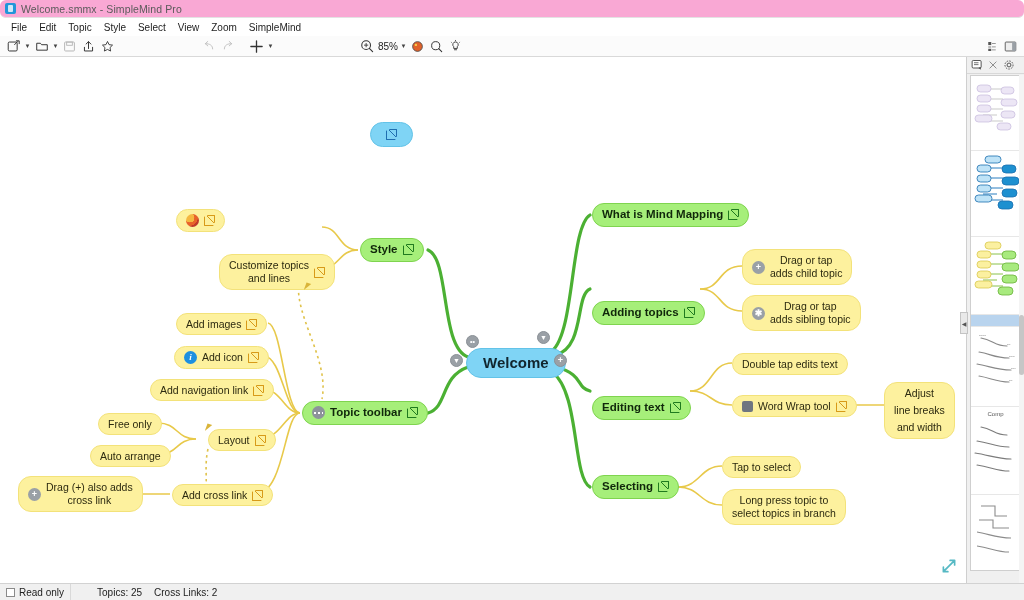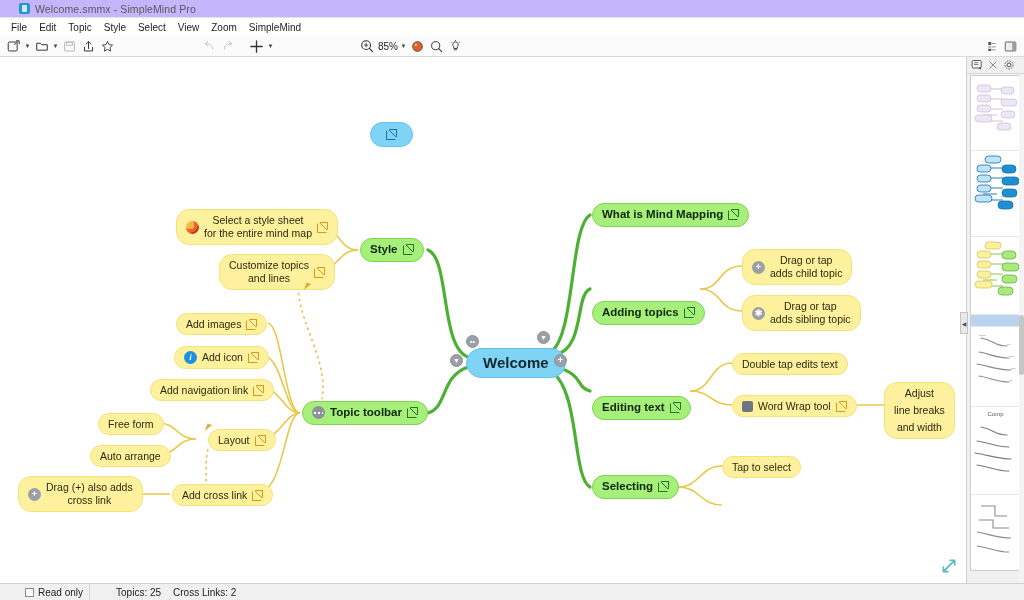--- a/index.html
+++ b/index.html
@@ -8,22 +8,22 @@
     font-family: "Liberation Sans", sans-serif;
     background:#ffffff;
     font-size:12px;
     color:#1a1a1a;
   }
   #app { position:relative; width:1024px; height:600px; }
 
   
   .titlebar {
     position:absolute; top:0; left:0; width:1024px; height:18px;
-    background:#c4b5fd; border-bottom:1px solid #e3e3e3;
-    display:flex; align-items:center; gap:5px; padding-left:19px;
+    background:#f9a8d4; border-bottom:1px solid #e3e3e3;
+    display:flex; align-items:center; gap:5px; padding-left:5px;border-radius:6px;
   }
   .app-logo {
     width:11px; height:11px; border-radius:2px;
     background:#2196d9; position:relative; flex:none;
   }
   .app-logo:after{
     content:""; position:absolute; left:3px; top:2px;
     width:5px; height:7px; border-radius:1px; background:#cfe9f8;
   }
   .title-text { font-size:10.5px; color:#5a5a5a; letter-spacing:.1px; }
@@ -182,21 +182,21 @@
     position:absolute; left:-7px; top:255px; width:8px; height:22px;
     background:#e9e9e9; border:1px solid #c4c4c4;
     display:flex; align-items:center; justify-content:center;
     font-size:6px; color:#555;
   }
 
   
   .statusbar {
     position:absolute; bottom:0; left:0; width:1024px; height:17px;
     background:#f0f0f0; border-top:1px solid #d2d2d2;
-    display:flex; align-items:center; font-size:10px; color:#222;padding-left:19px;
+    display:flex; align-items:center; font-size:10px; color:#222;
   }
   .sb-cell { padding:0 6px; height:17px; display:flex; align-items:center; gap:4px; }
   .sb-div { width:1px; height:17px; background:#d9d9d9; }
   .sb-check {
     width:9px; height:9px; border:1px solid #8a8a8a; background:#fff; flex:none;
   }
 </style>
 </head>
 <body>
 
@@ -439,31 +439,31 @@
       <span class="lbl">and width</span>
     </div>
 
     <div class="node green" style="left:592px; top:418px;">
       <span class="lbl">Selecting</span>
       <span class="ext green-i"></span>
     </div>
     <div class="node yellow" style="left:722px; top:399px;">
       <span class="lbl">Tap to select</span>
     </div>
+    <div class="node yellow multi" style="left:722px; top:432px; flex-direction:column; align-items:center; gap:0;">
+      <span class="lbl">Long press topic to</span>
+      <span class="lbl">select topics in branch</span>
+    </div>
 
     <div class="node green" style="left:360px; top:181px;">
       <span class="lbl">Style</span>
       <span class="ext green-i"></span>
     </div>
     <div class="node yellow multi" style="left:176px; top:152px;">
       <span class="mini-ico palette"></span>
-      <span class="txt-center">
-        <span class="lbl">Select a style sheet</span>
-        <span class="lbl">for the entire mind map</span>
-      </span>
       <span class="ext amber-i"></span>
     </div>
     <div class="node yellow multi" style="left:219px; top:197px;">
       <span class="txt-center">
         <span class="lbl">Customize topics</span>
         <span class="lbl">and lines</span>
       </span>
       <span class="ext amber-i"></span>
     </div>
 
@@ -484,21 +484,21 @@
     </div>
     <div class="node yellow" style="left:150px; top:322px;">
       <span class="lbl">Add navigation link</span>
       <span class="ext amber-i"></span>
     </div>
     <div class="node yellow" style="left:208px; top:372px;">
       <span class="lbl">Layout</span>
       <span class="ext amber-i"></span>
     </div>
     <div class="node yellow" style="left:98px; top:356px;">
-      <span class="lbl">Free form</span>
+      <span class="lbl">Free only</span>
     </div>
     <div class="node yellow" style="left:90px; top:388px;">
       <span class="lbl">Auto arrange</span>
     </div>
     <div class="node yellow" style="left:172px; top:427px;">
       <span class="lbl">Add cross link</span>
       <span class="ext amber-i"></span>
     </div>
     <div class="node yellow multi" style="left:18px; top:419px;">
       <span class="mini-ico gray">+</span>

